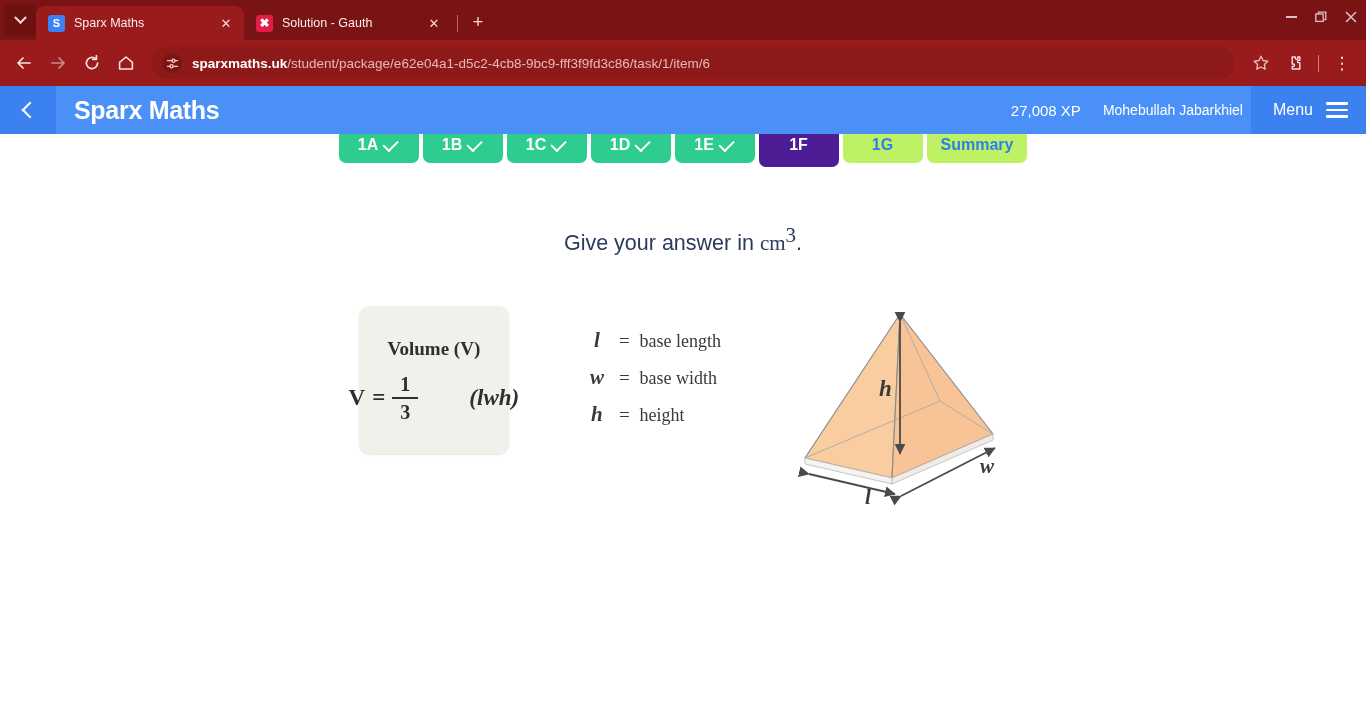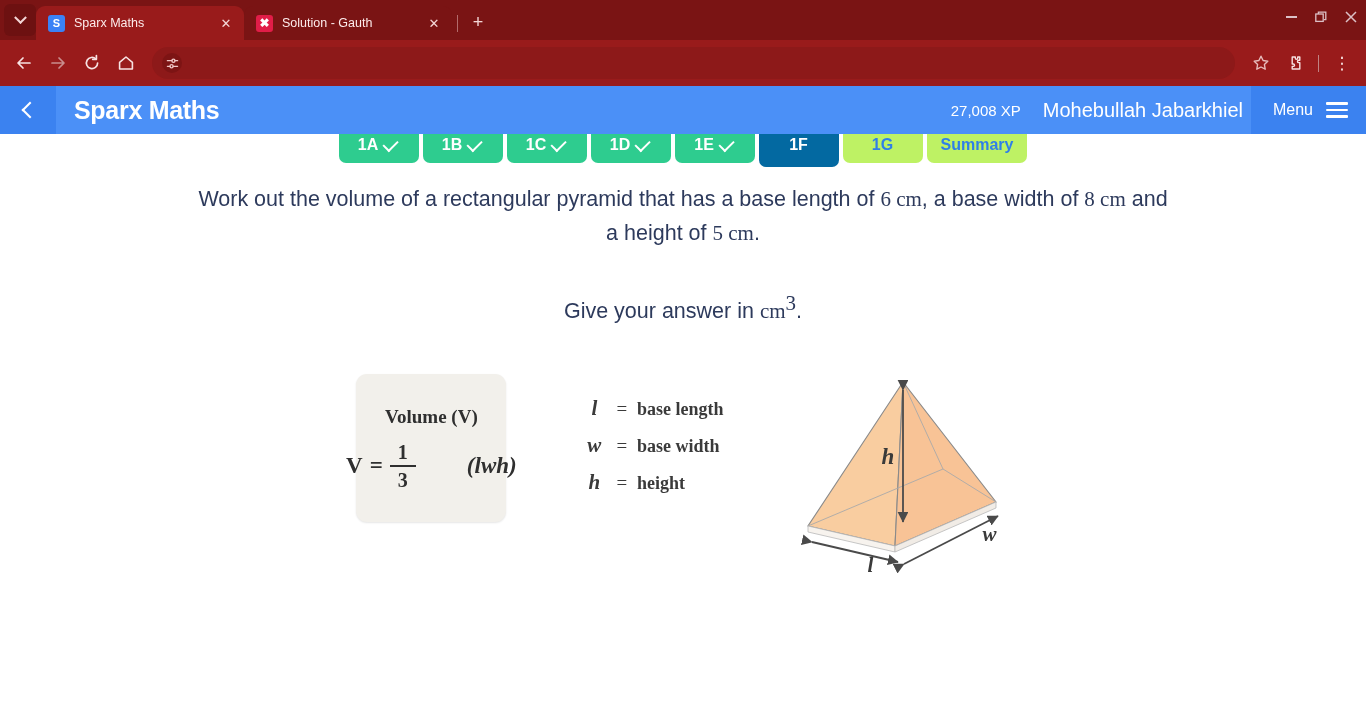--- a/index.html
+++ b/index.html
@@ -108,21 +108,21 @@
     width: 12px; height: 12px;
     border-left: 2.6px solid #fff; border-bottom: 2.6px solid #fff;
     transform: rotate(45deg); margin-left: 4px;
   }
   .brand {
     font-size: 25px; font-weight: bold; color: #ffffff;
     letter-spacing: -0.3px; margin-left: 18px;
   }
   .hdr-right { margin-left: auto; display: flex; align-items: center; height: 48px; }
   .xp { font-size: 15px; color: #ffffff; margin-right: 22px; }
-  .username { font-size: 20px; color: #ffffff; margin-right: 8px; }
+  .username { font-size: 14px; color: #ffffff; margin-right: 8px; }
   .menu-btn {
     height: 48px; background: #3b82f0; display: flex; align-items: center;
     gap: 13px; padding: 0 18px 0 22px; cursor: pointer;
   }
   .menu-label { font-size: 16px; font-weight: normal; color: #fff; }
   .burger { display: flex; flex-direction: column; gap: 4px; }
   .burger span { display: block; width: 22px; height: 2.6px; background: #fff; border-radius: 1px; }
 
   
   .page { position: relative; height: 672px; background: #fff; }
@@ -131,21 +131,21 @@
     display: flex; justify-content: center; align-items: center;
     gap: 4px; position: absolute; top: -14px; left: 0; right: 0; height: 50px;
   }
   .q-tab {
     height: 36px; min-width: 80px; border-radius: 7px;
     display: flex; align-items: center; justify-content: center;
     gap: 7px; font-size: 16px; font-weight: bold; cursor: pointer;
     padding: 0 14px;
   }
   .q-tab.done { background: #2ecc8f; color: #ffffff; }
-  .q-tab.current { background: #0369a1; color: #ffffff; height: 44px; }
+  .q-tab.current { background: #4c1d95; color: #ffffff; height: 44px; }
   .q-tab.todo { background: #bef264; color: #2f7fe8; }
   .tick {
     width: 14px; height: 9px; border-left: 2.6px solid #fff;
     border-bottom: 2.6px solid #fff; transform: rotate(-45deg) translateY(-2px);
   }
 
   .question {
     padding-top: 48px; text-align: center;
     color: #2d3a5c; font-size: 21.5px; line-height: 34px;
     max-width: 980px; margin: 0 auto;
@@ -184,21 +184,21 @@
   .legend {
     display: flex; flex-direction: column; gap: 12px;
     padding-top: 22px; color: #3a3a3a;
   }
   .legend-row { display: flex; align-items: baseline; gap: 10px; }
   .lg-sym {
     font-family: "Liberation Serif", serif; font-style: italic;
     font-weight: bold; font-size: 21px; width: 24px; text-align: center;
   }
   .lg-eq { font-family: "Liberation Serif", serif; font-size: 19px; }
-  .lg-text { font-family: "Liberation Serif", serif; font-weight: bold; font-size: 18px; }
+  .lg-text { font-family: "Liberation Serif", serif; font-weight: normal; font-size: 18px; }
 
   .pyramid-wrap { position: relative; width: 210px; height: 200px; }
   .pyr-lbl {
     position: absolute; font-family: "Liberation Serif", serif;
     font-style: italic; font-weight: bold; color: #3a3a3a;
   }
 </style>
 </head>
 <body>
 
@@ -264,20 +264,21 @@
     </div>
 
     <div class="omnibox">
       <span class="site-icon">
         <svg width="13" height="13" viewBox="0 0 14 14" aria-hidden="true">
           <path d="M1.5 4h5M9.5 4h3M1.5 10h3M7.5 10h5" stroke="#f0c7c7" stroke-width="1.4" stroke-linecap="round"></path>
           <circle cx="8" cy="4" r="1.7" fill="none" stroke="#f0c7c7" stroke-width="1.4"></circle>
           <circle cx="6" cy="10" r="1.7" fill="none" stroke="#f0c7c7" stroke-width="1.4"></circle>
         </svg>
       </span>
+      <span class="url"><b>sparxmaths.uk</b><span>/student/package/e62e04a1-d5c2-4cb8-9bc9-fff3f9fd3c86/task/1/item/6</span></span>
     </div>
 
     <div class="tb-btn">
       <svg width="18" height="18" viewBox="0 0 18 18" aria-hidden="true">
         <path d="M9 2.2l2.1 4.3 4.7.7-3.4 3.3.8 4.7L9 13l-4.2 2.2.8-4.7L2.2 7.2l4.7-.7z" fill="none" stroke="#e7bcbc" stroke-width="1.4" stroke-linejoin="round"></path>
       </svg>
     </div>
     <div class="tb-btn">
       <svg width="18" height="18" viewBox="0 0 18 18" aria-hidden="true">
         <path d="M6.2 3h3.1v1.1a1.2 1.2 0 1 0 2.4 0V3h2.1v3.2h-1.1a1.2 1.2 0 1 0 0 2.4h1.1V15H6.2v-2.6h1.1a1.2 1.2 0 1 0 0-2.4H6.2z" fill="none" stroke="#f7e2e2" stroke-width="1.4" stroke-linejoin="round"></path>
@@ -334,21 +335,20 @@
       </div>
       <div class="q-tab todo">
         <span>1G</span>
       </div>
       <div class="q-tab todo">
         <span>Summary</span>
       </div>
     </div>
 
     <div class="question">
-      <div class="q-line"><span>Work out the volume of a rectangular pyramid that has a base length of </span><span class="mathv">6 cm</span><span>, a base width of </span><span class="mathv">8 cm</span><span> and a height of </span><span class="mathv">5 cm</span><span>.</span></div>
       <div class="q-line"><span>Give your answer in </span><span class="mathv">cm</span><sup class="cube mathv">3</sup><span>.</span></div>
     </div>
 
     <div class="diagram">
 
       <div class="formula-box">
         <div class="formula-title">Volume (V)</div>
         <div class="formula-eq">
           <span class="fv">V</span>
           <span class="fv">=</span>

